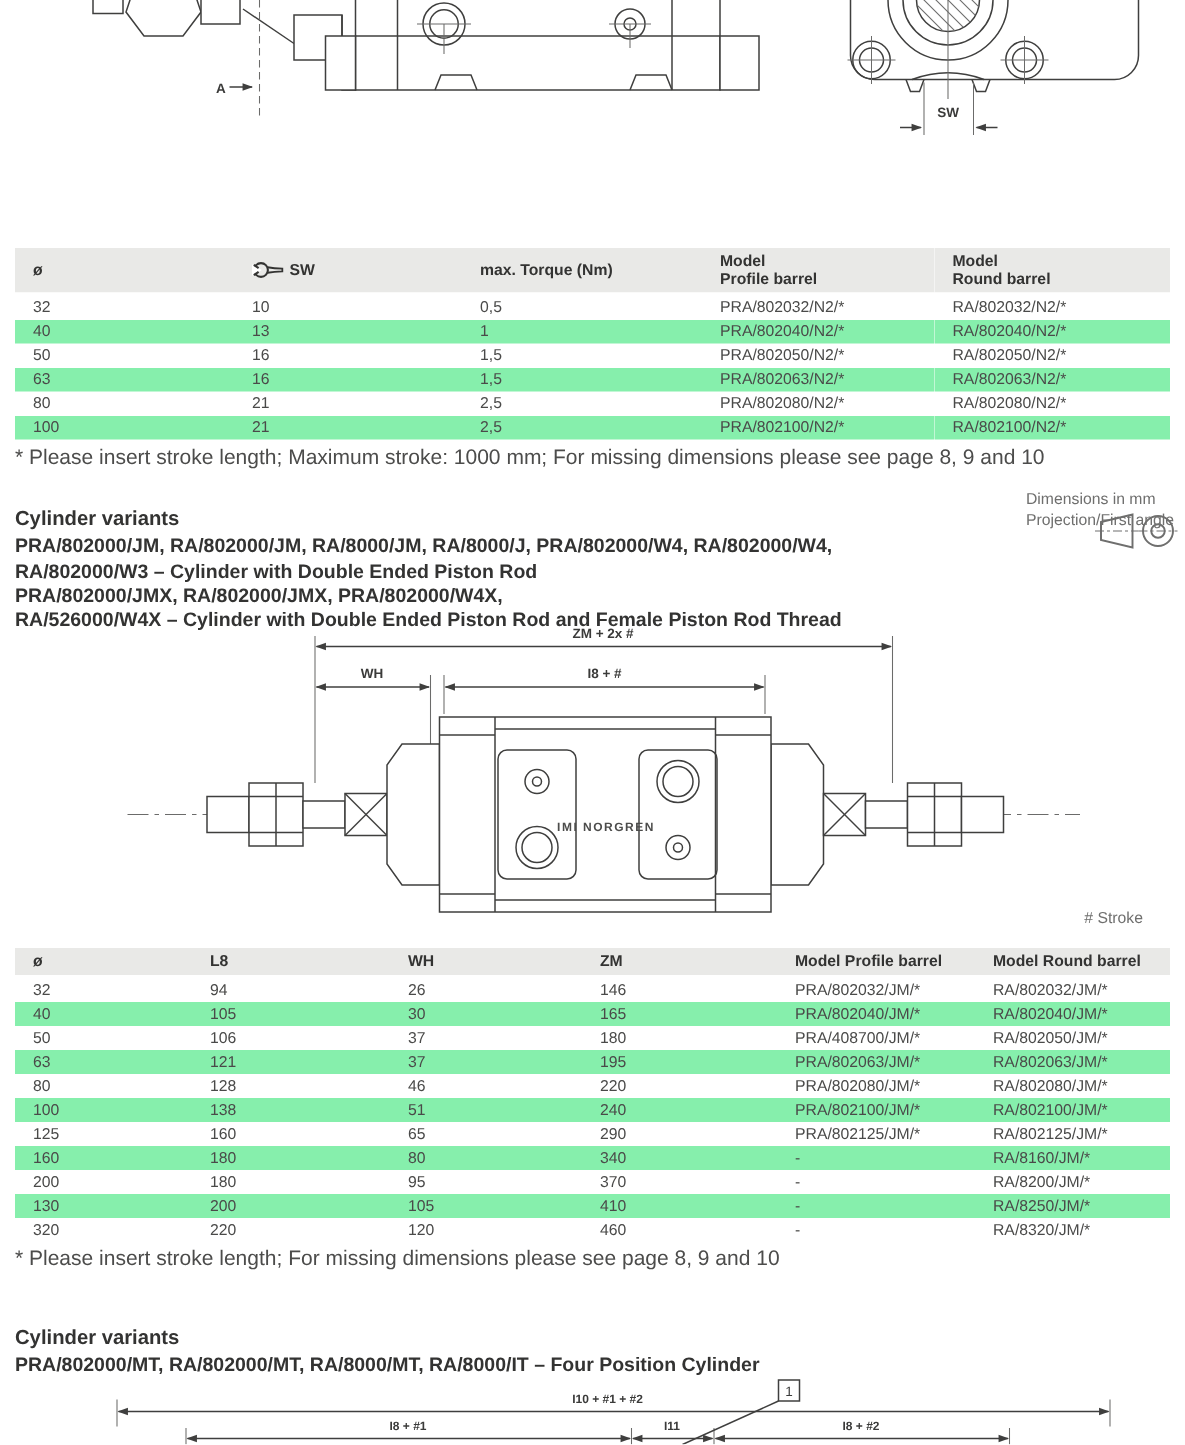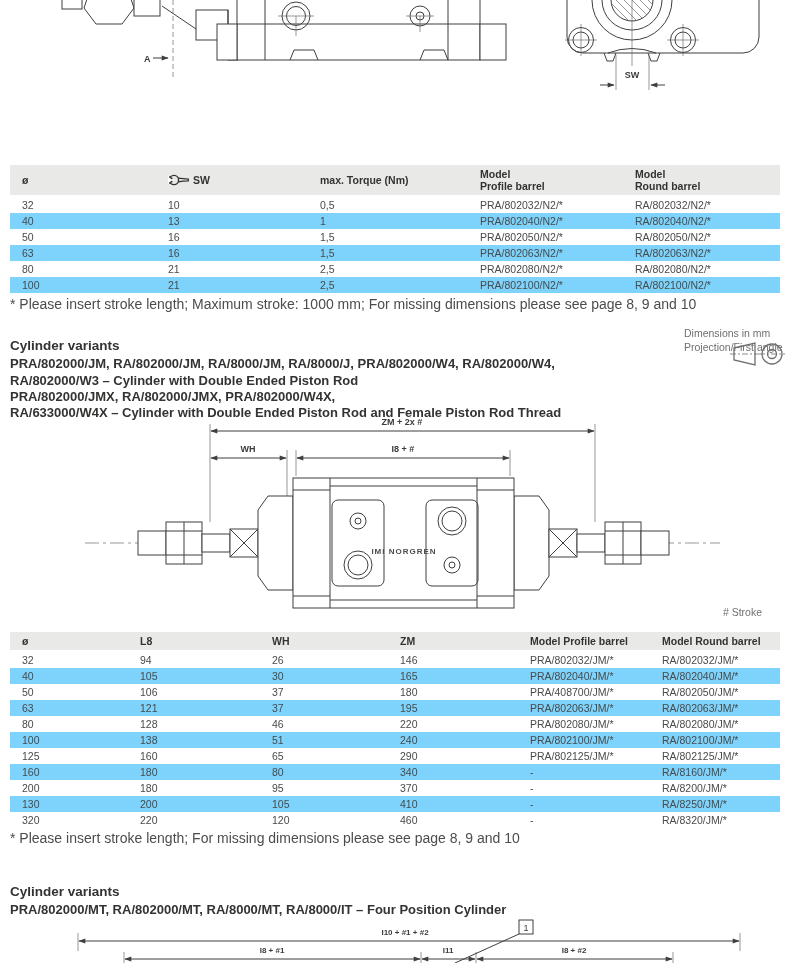--- a/index.html
+++ b/index.html
@@ -18,21 +18,21 @@
     text-align:left;padding:0 4px 0 12px;vertical-align:middle;
     white-space:nowrap;overflow:hidden;
   }
   table.data thead th{
     background:#e9e9e7;font-weight:700;color:#333332;
     border-bottom:2px solid #ffffff;line-height:12px;
   }
   #table1 thead th{height:30px;}
   #table2 thead th{height:18px;}
   table.data tbody td{height:16px;color:#4a4a49;font-weight:400;}
-  table.data tbody tr.alt{background:#7dd3fc;}
+  table.data tbody tr.alt{background:#86efac;}
   .swhead{display:flex;align-items:center;gap:4px;}
 
   
   .footnote{font-size:14px;color:#4c4c4b;}
   .variants{font-weight:700;color:#333332;font-size:13px;line-height:16.3px;margin-top:24px;}
   .variants .vtitle{font-size:13.5px;margin-bottom:2px;}
   .sidenote{font-size:10.5px;line-height:14px;color:#6f6f6e;}
   .strokenote{font-size:10.5px;color:#6f6f6e;text-align:center;}
 
   .drawline{stroke:#3f3f3e;stroke-width:1;fill:none;}
@@ -206,21 +206,21 @@
   </table>
 </div>
 
 <div class="abs footnote" style="left:10px;top:296px">* Please insert stroke length; Maximum stroke: 1000 mm; For missing dimensions please see page 8, 9 and 10</div>
 
 <div class="abs variants" style="left:10px;top:314px;width:665px">
   <div class="vtitle">Cylinder variants</div>
   <div>PRA/802000/JM, RA/802000/JM, RA/8000/JM, RA/8000/J, PRA/802000/W4, RA/802000/W4,</div>
   <div>RA/802000/W3 – Cylinder with Double Ended Piston Rod</div>
   <div>PRA/802000/JMX, RA/802000/JMX, PRA/802000/W4X,</div>
-  <div>RA/633000/W4X – Cylinder with Double Ended Piston Rod and Female Piston Rod Thread</div>
+  <div>RA/526000/W4X – Cylinder with Double Ended Piston Rod and Female Piston Rod Thread</div>
 </div>
 
 <div class="abs sidenote" style="left:684px;top:326px">
   <div>Dimensions in mm</div>
   <div>Projection/First angle</div>
 </div>
 <svg class="abs" style="left:703px;top:340px" width="84" height="28" viewBox="0 0 84 28">
   <g>
     <polygon points="31,8 52,3 52,25 31,20" fill="none" stroke="#6f6f6e" stroke-width="1.3"></polygon>
     <line x1="27" y1="14" x2="56" y2="14" stroke="#6f6f6e" stroke-width="0.8" stroke-dasharray="6,2,2,2"></line>

